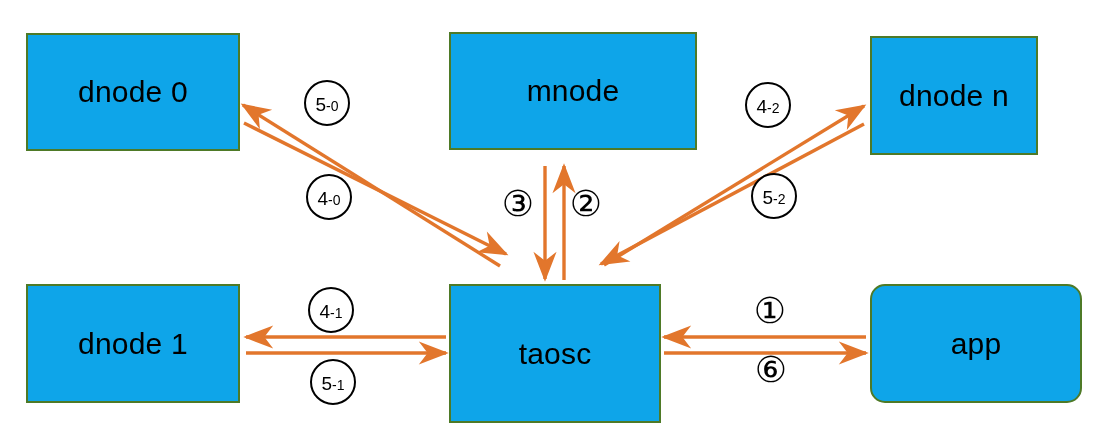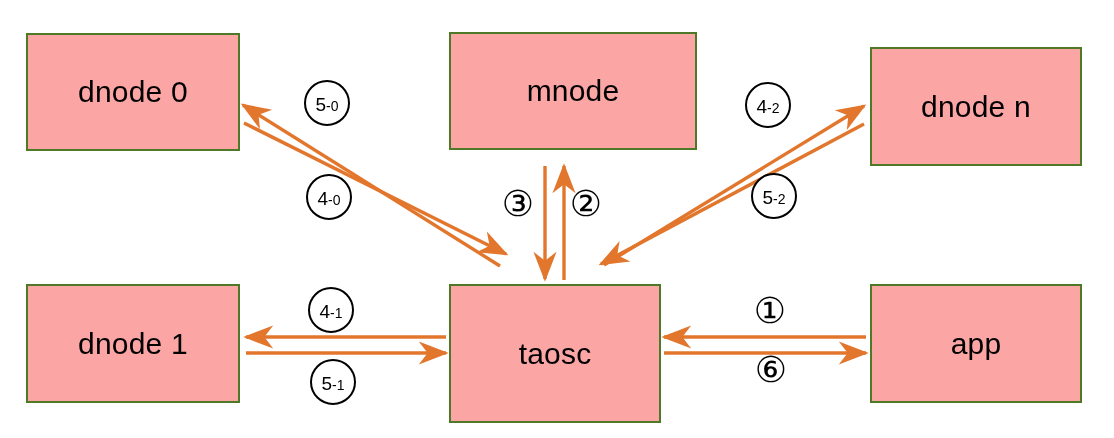--- a/index.html
+++ b/index.html
@@ -21,21 +21,21 @@
   #wire {
     position: absolute;
     left: 0;
     top: 0;
     width: 1114px;
     height: 438px;
   }
   .node-box {
     position: absolute;
     box-sizing: border-box;
-    background: #fca5a5;
+    background: #0ea5e9;
     border: 2px solid #4e7a27;
     display: flex;
     align-items: center;
     justify-content: center;
   }
   .node-label {
     font-family: "Liberation Sans", sans-serif;
     font-size: 30px;
     color: #000000;
     line-height: 1;
@@ -115,33 +115,33 @@
   </svg>
 
   <div class="node-box" style="left:26px; top:33px; width:214px; height:118px;">
     <span class="node-label">dnode 0</span>
   </div>
 
   <div class="node-box" style="left:449px; top:32px; width:248px; height:118px;">
     <span class="node-label">mnode</span>
   </div>
 
-  <div class="node-box" style="left:870px; top:47px; width:212px; height:119px;">
+  <div class="node-box" style="left:870px; top:36px; width:168px; height:119px;">
     <span class="node-label">dnode n</span>
   </div>
 
   <div class="node-box" style="left:26px; top:284px; width:214px; height:119px;">
     <span class="node-label">dnode 1</span>
   </div>
 
   <div class="node-box" style="left:449px; top:284px; width:212px; height:139px;">
     <span class="node-label">taosc</span>
   </div>
 
-  <div class="node-box" style="left:870px; top:284px; width:212px; height:119px;">
+  <div class="node-box" style="left:870px; top:284px; width:212px; height:119px;border-radius:15px;">
     <span class="node-label">app</span>
   </div>
 
   <div class="marker-circle" style="left:304px; top:80px;">
     <span class="mj">5</span>
       <span class="mn">-0</span>
   </div>
 
   <div class="marker-circle" style="left:306px; top:174px;">
     <span class="mj">4</span>

